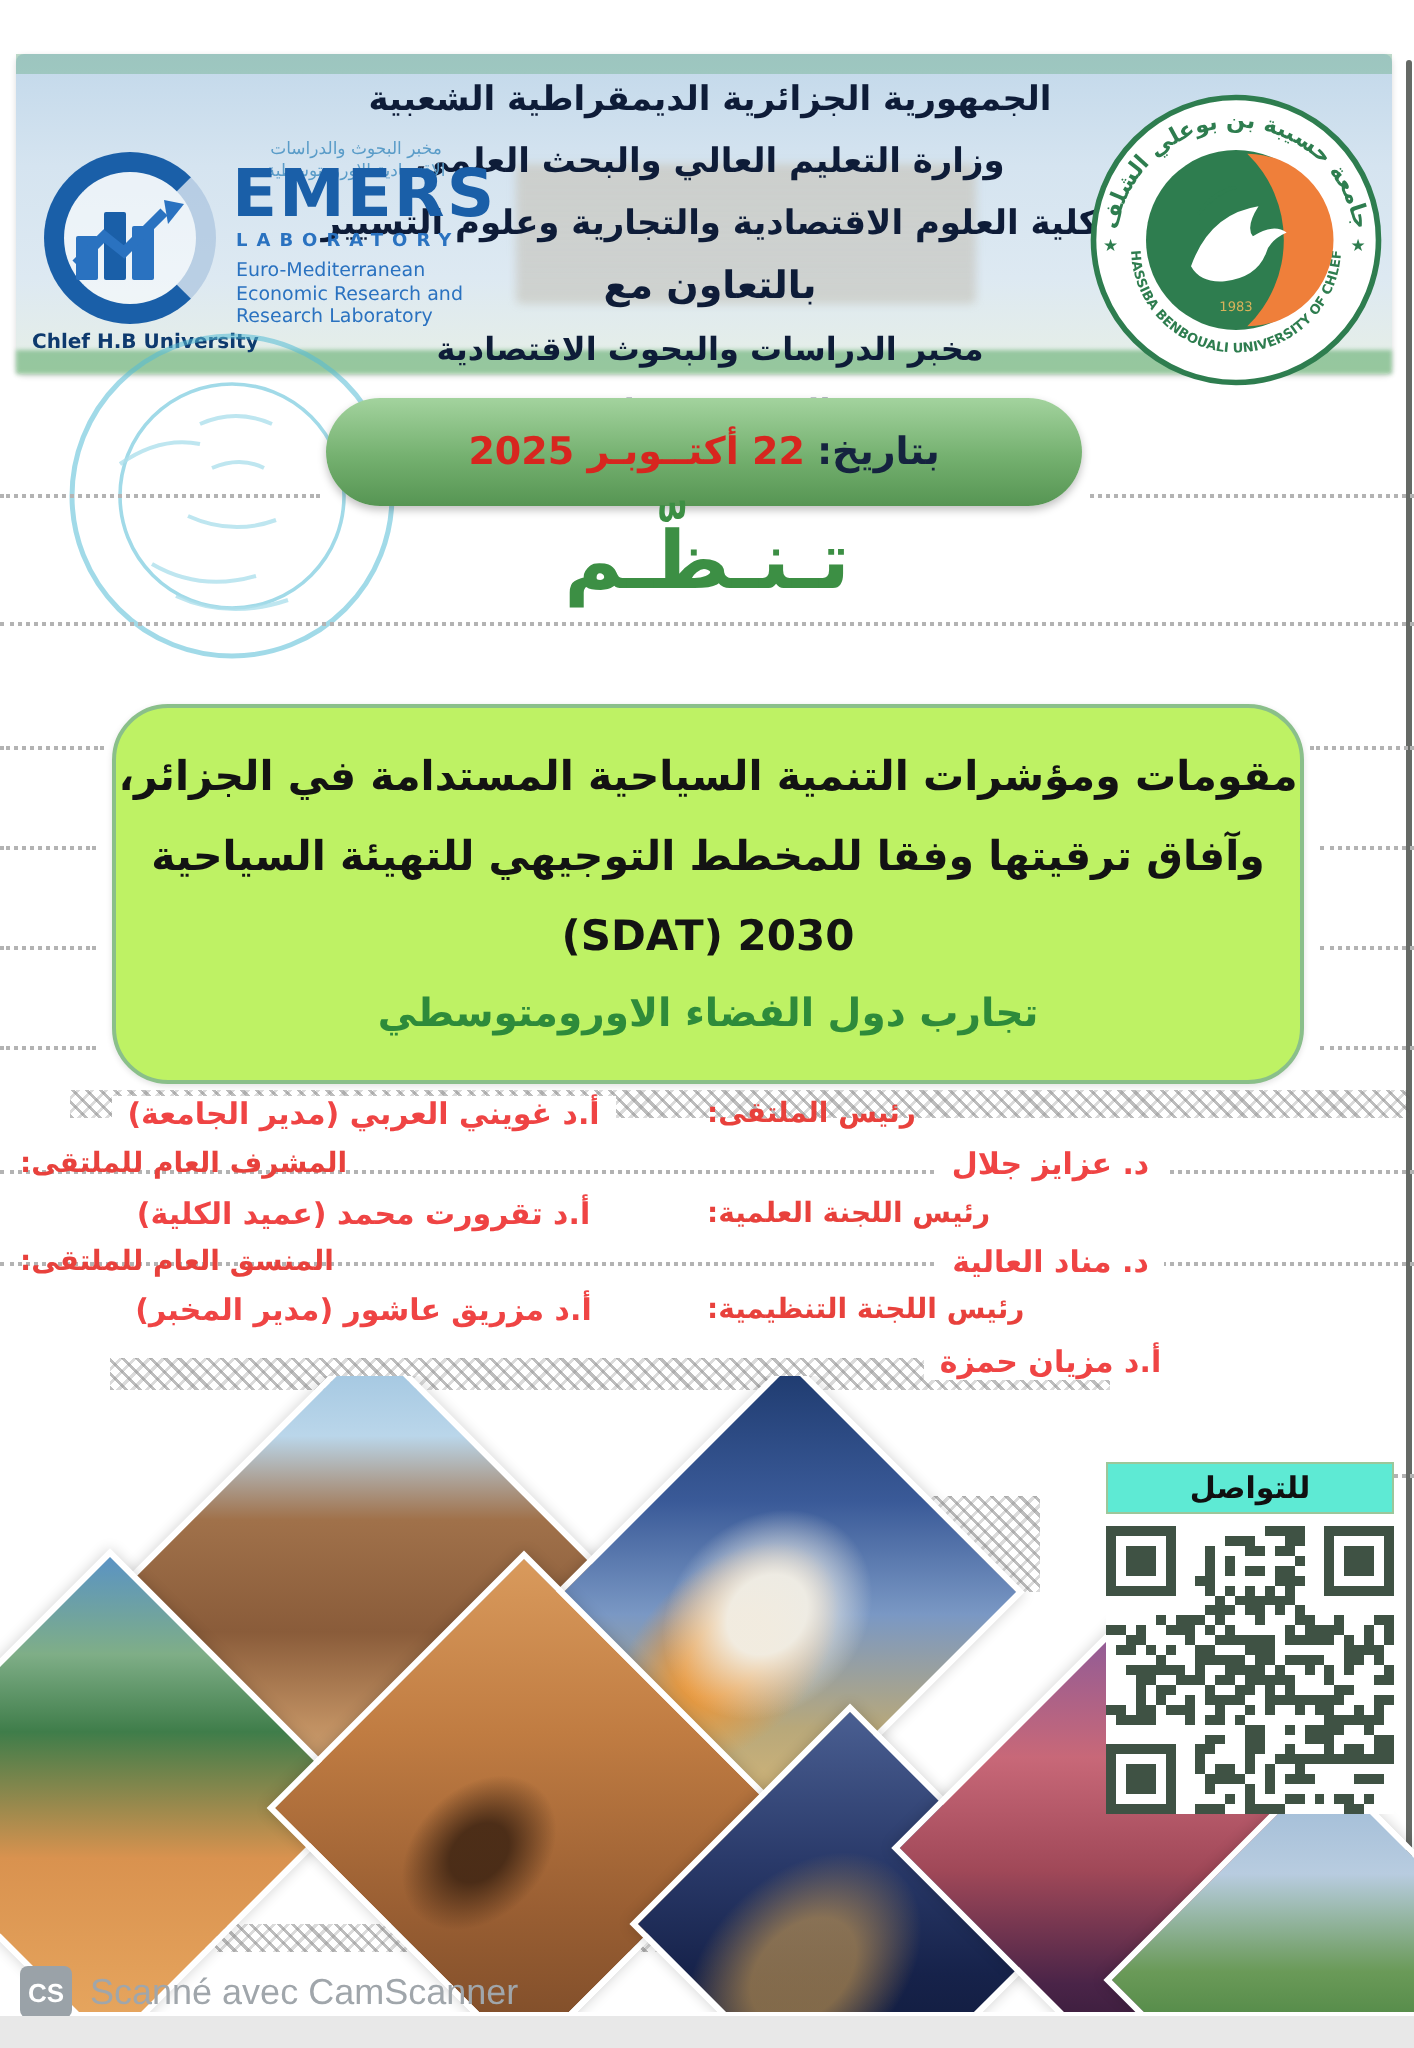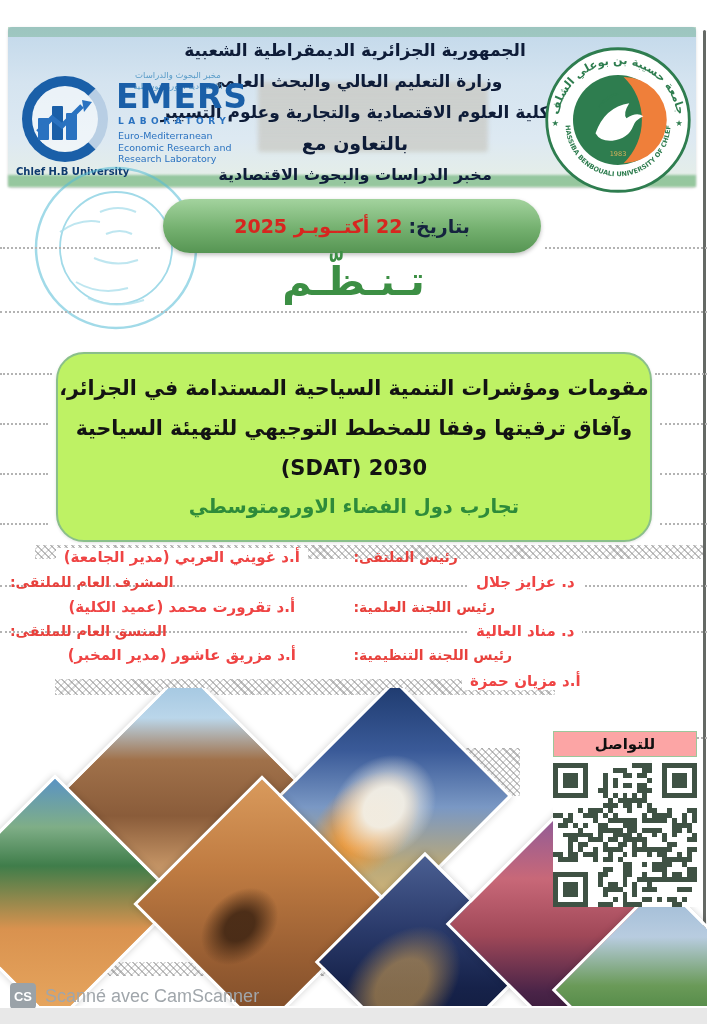--- a/index.html
+++ b/index.html
@@ -97,21 +97,21 @@
       radial-gradient(ellipse at 50% 68%,rgba(60,35,18,.85) 0 10%,rgba(60,35,18,0) 26%),
       linear-gradient(135deg,#d99a5c 0%,#c07c42 35%,#9a5f33 70%,#7a4a28 100%);}
   .d-harbor{background:
       radial-gradient(ellipse at 50% 72%,rgba(240,180,80,.5) 0 20%,rgba(240,180,80,0) 45%),
       linear-gradient(135deg,#4a5f92 0%,#2a3a6a 35%,#16224a 62%,#0d1530 100%);}
   .d-rocks{background:linear-gradient(135deg,#8a5a9a 0%,#c86878 30%,#a04858 55%,#4a2448 80%,#2a1530 100%);}
   .d-park{background:linear-gradient(135deg,#9ab8d4 0%,#b8cce0 25%,#6a9a58 48%,#3d7a38 72%,#2a5a28 100%);}
 
   
   .contact{left:553px;top:731px;width:144px;z-index:5;}
-  .contact .c-label{background:#fca5a5;border:1px solid #9cc79a;color:#101010;font-weight:bold;font-size:15px;
+  .contact .c-label{background:#5eead4;border:1px solid #9cc79a;color:#101010;font-weight:bold;font-size:15px;
       text-align:center;direction:rtl;padding:3px 0;margin-bottom:6px;}
   .contact svg{display:block;background:#fff;}
 
   
   .footer{left:10px;top:983px;display:flex;align-items:center;gap:9px;}
   .cs-badge{width:26px;height:26px;background:#9aa2a8;border-radius:4px;color:#fff;font-weight:bold;
       font-size:13px;display:flex;align-items:center;justify-content:center;font-family:"Liberation Sans",sans-serif;}
   .footer .f-text{color:#a0a6ab;font-size:18px;font-family:"Liberation Sans",sans-serif;}
 </style>
 </head>

